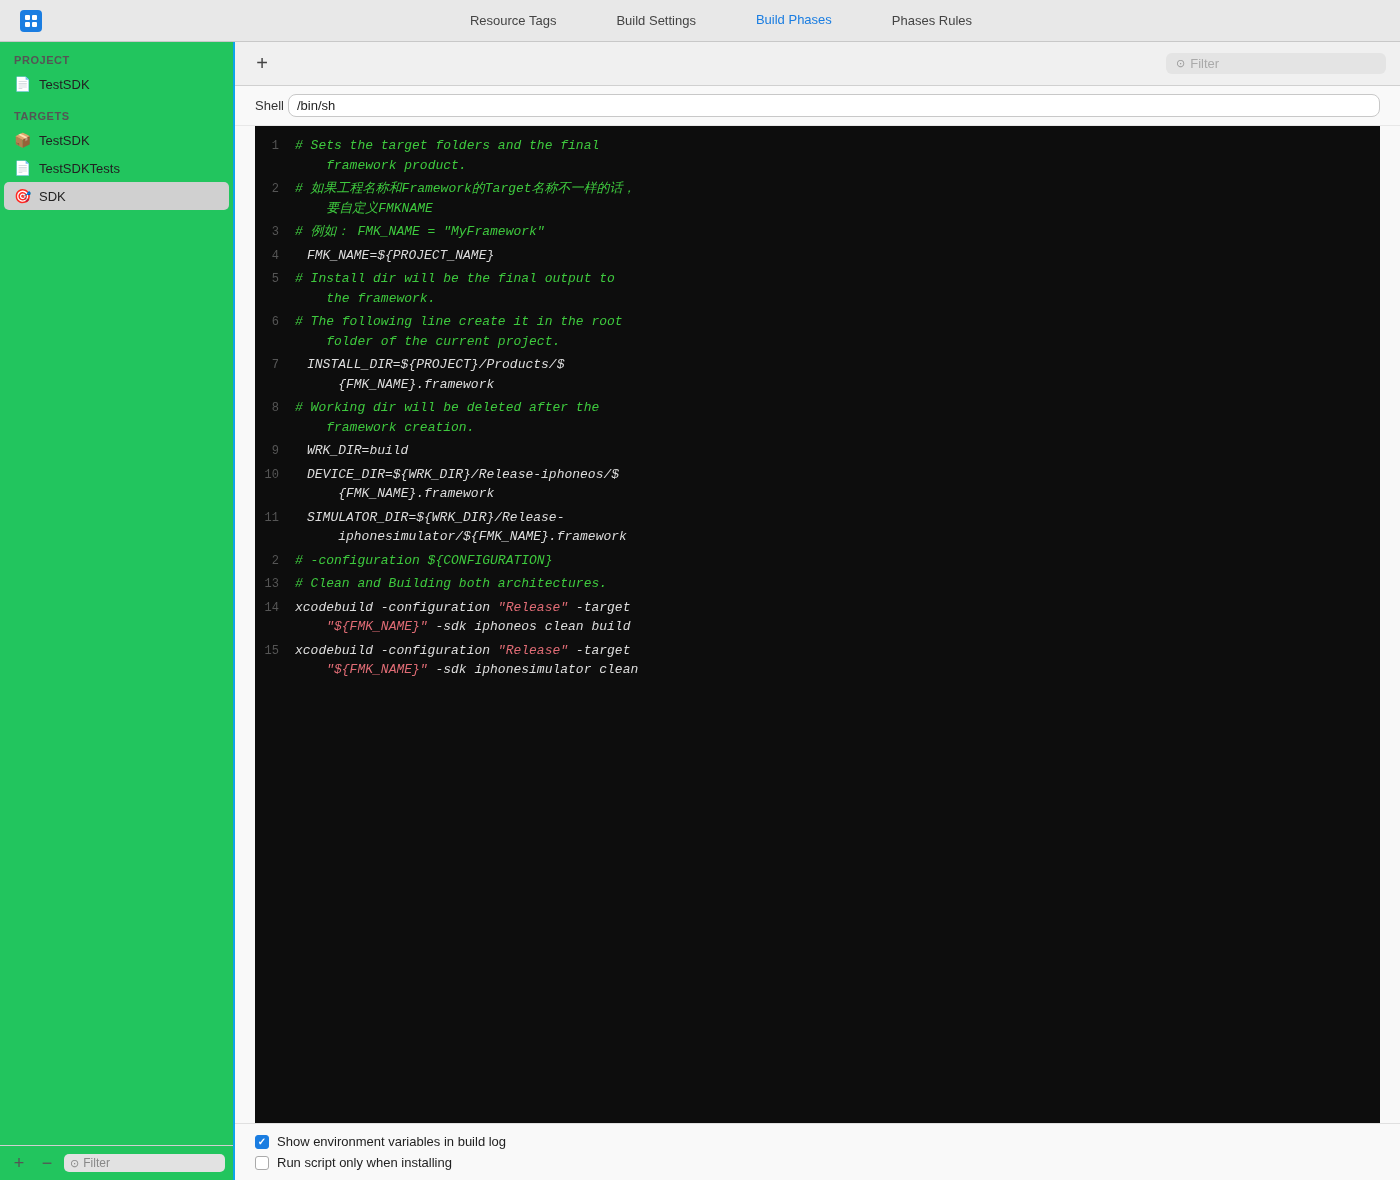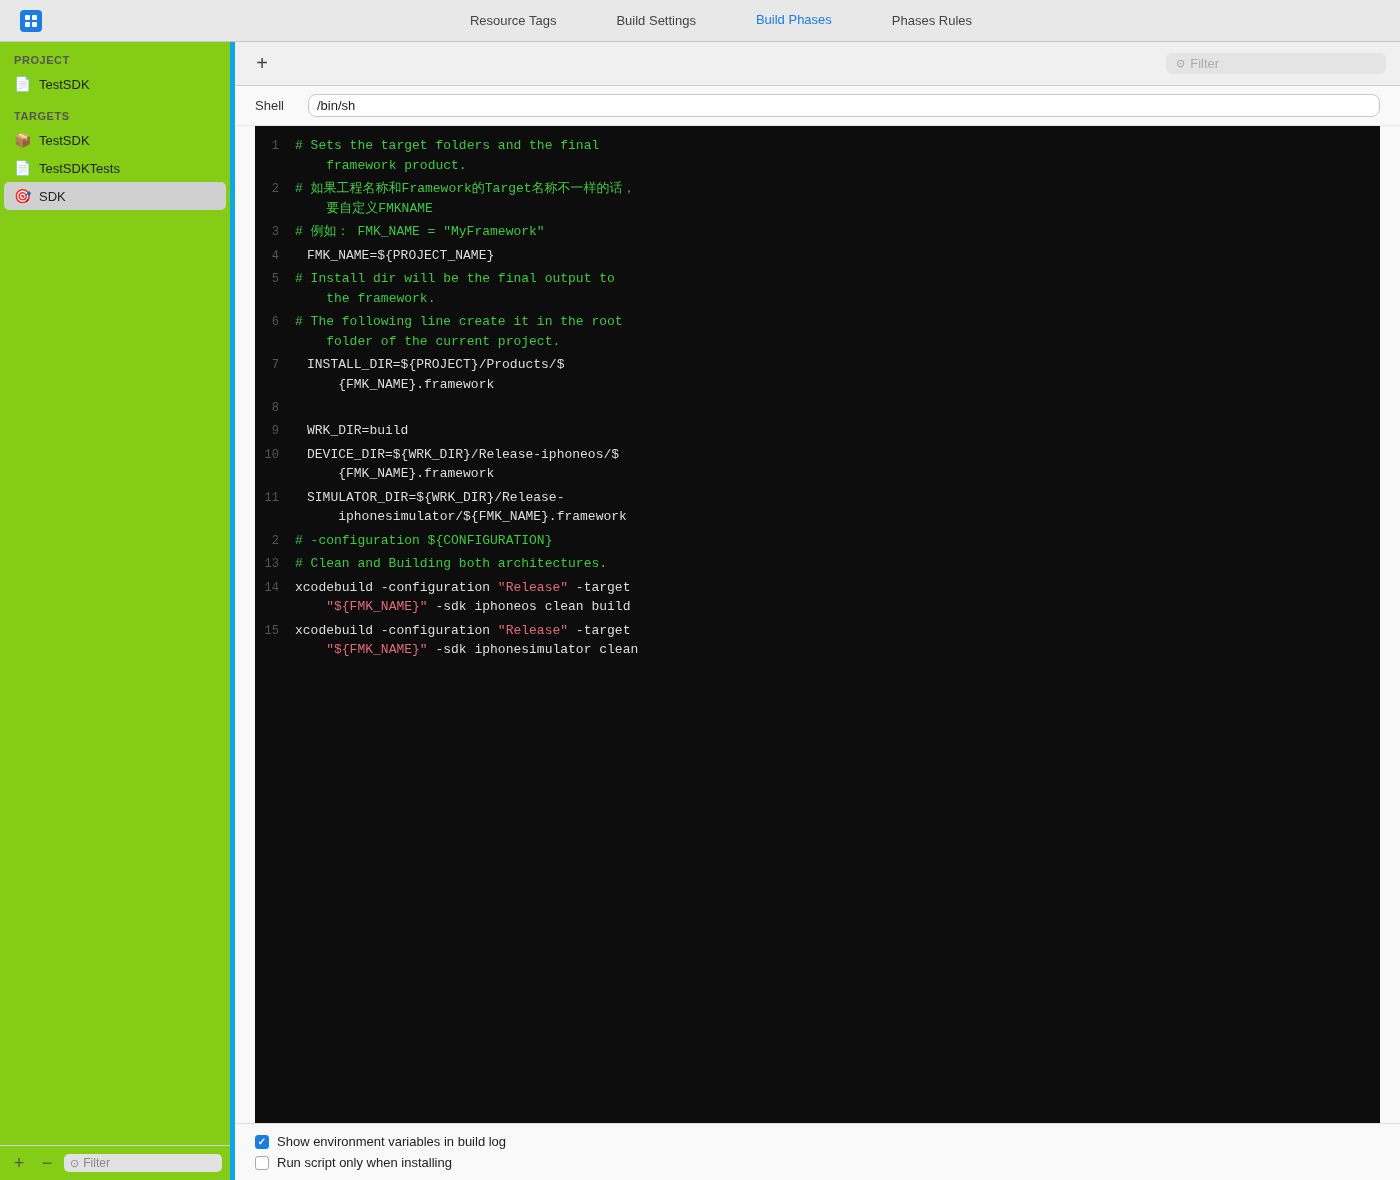--- a/index.html
+++ b/index.html
@@ -38,22 +38,22 @@
     
     .main {
       display: flex;
       flex: 1;
       overflow: hidden;
     }
 
     
     .sidebar {
       width: 235px;
-      background: #84cc16;
-      border-right: 5px solid #0ea5e9;
+      background: #22c55e;
+      border-right: 2px solid #0ea5e9;
       display: flex;
       flex-direction: column;
     }
     .sidebar-section-label {
       font-size: 11px;
       font-weight: 700;
       color: #555;
       padding: 12px 14px 4px 14px;
       text-transform: uppercase;
       letter-spacing: 0.05em;
@@ -126,21 +126,21 @@
       gap: 5px;
       width: 220px;
     }
     .filter-icon { font-size: 11px; color: #999; }
     .filter-label { font-size: 13px; color: #aaa; }
 
     
     .shell-row {
       display: flex; align-items: center;
       padding: 8px 20px;
-      gap: 24px;
+      gap: 4px;
       background: #f9f9f9;
       border-bottom: 1px solid #e8e8e8;
     }
     .shell-label { font-size: 13px; color: #333; font-weight: 500; }
     .shell-input {
       flex: 1;
       border: 1px solid #c8c8c8;
       border-radius: 8px;
       padding: 3px 8px;
       font-size: 13px;
@@ -173,20 +173,21 @@
       user-select: none;
       flex-shrink: 0;
       font-size: 12px;
       padding-top: 1px;
     }
     .line-content {
       flex: 1;
       color: #eee;
       white-space: pre-wrap;
       word-break: break-all;
+      font-style: italic;
     }
     .green { color: #3ec93e; }
     .white { color: #dddddd; margin-left: 12px; }
 
     
     .bottom-options {
       padding: 10px 20px;
       background: #f9f9f9;
       border-top: 1px solid #e0e0e0;
       display: flex; flex-direction: column; gap: 6px;
@@ -310,20 +311,22 @@
       </div>
 
       <div class="code-line">
         <span class="line-num">7</span>
         <span class="line-content white">INSTALL_DIR=${PROJECT}/Products/$
     {FMK_NAME}.framework</span>
       </div>
 
       <div class="code-line">
         <span class="line-num">8</span>
+        <span class="line-content green"># Working dir will be deleted after the
+    framework creation.</span>
       </div>
 
       <div class="code-line">
         <span class="line-num">9</span>
         <span class="line-content white">WRK_DIR=build</span>
       </div>
 
       <div class="code-line">
         <span class="line-num">10</span>
         <span class="line-content white">DEVICE_DIR=${WRK_DIR}/Release-iphoneos/$

